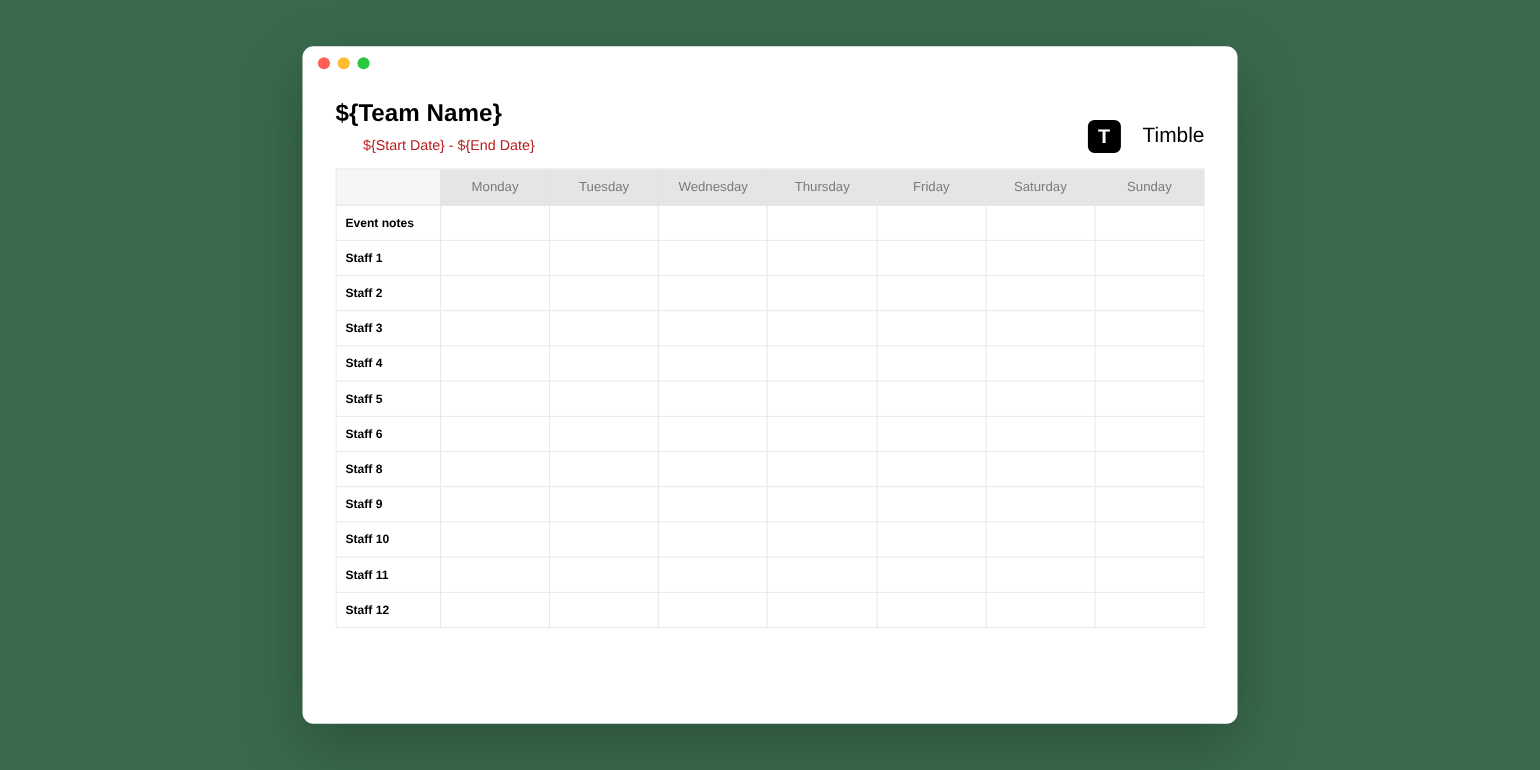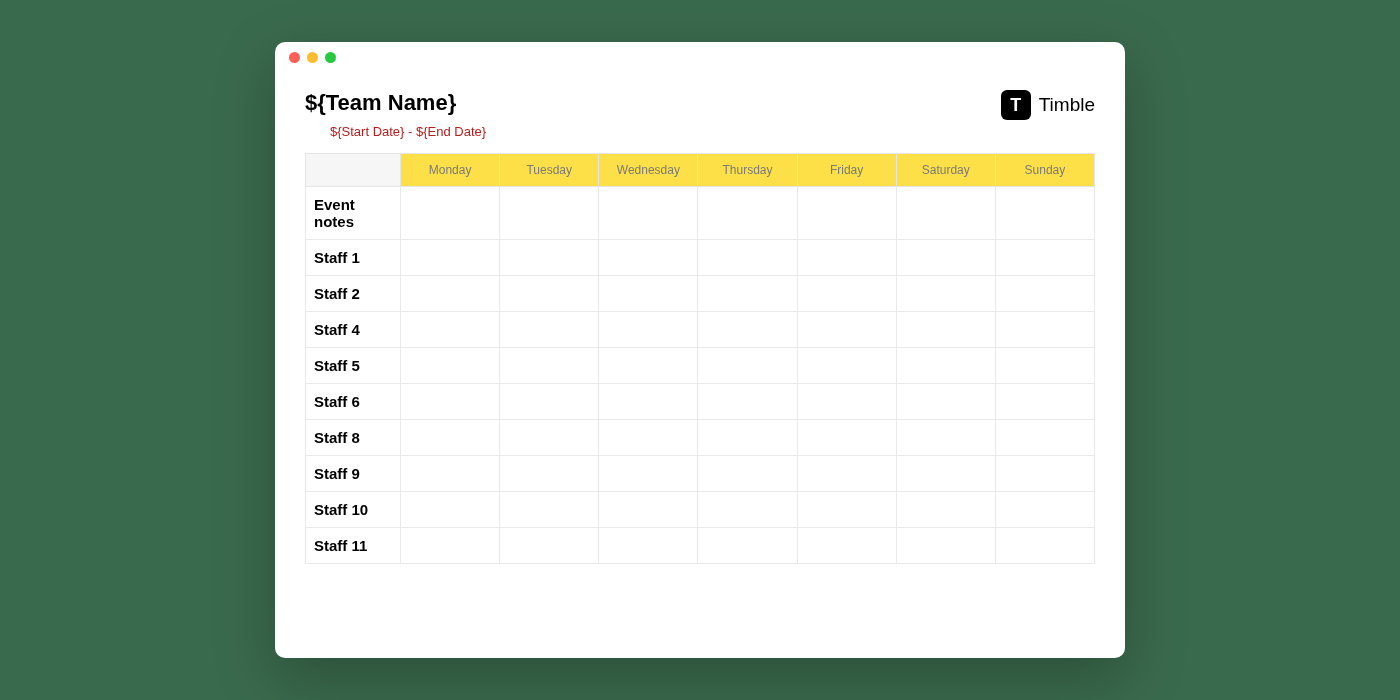--- a/index.html
+++ b/index.html
@@ -45,21 +45,21 @@
     .content {
       flex: 1;
       padding: 18px 30px 0 30px;
       overflow: hidden;
       display: flex;
       flex-direction: column;
     }
     .header-row {
       display: flex;
       justify-content: space-between;
-      align-items: flex-start;
+      align-items: flex-end;
       margin-bottom: 14px;
     }
     .header-left {
       display: flex;
       flex-direction: column;
       gap: 8px;
     }
     .team-name {
       font-size: 22px;
       font-weight: 800;
@@ -84,52 +84,53 @@
       align-items: center;
       justify-content: center;
       color: #fff;
       font-size: 18px;
       font-weight: 700;
     }
     .brand-text {
       font-size: 19px;
       font-weight: 500;
       color: #000;
+      margin-left: 12px;
     }
     .table-wrap {
       flex: 1;
       overflow: hidden;
     }
     table {
       width: 100%;
       border-collapse: collapse;
       table-layout: fixed;
     }
     thead th {
-      background: #fde047;
+      background: #e5e5e5;
       color: #7a7a7a;
       font-weight: 500;
       font-size: 12px;
       padding: 9px 6px;
       border: 1px solid #e4e4e4;
       text-align: center;
     }
     thead th.first-col {
       width: 95px;
       background: #f6f6f6;
     }
     tbody td {
       border: 1px solid #e9e9e9;
       padding: 9px 8px;
       font-size: 12px;
       height: 32px;
     }
     tbody td.row-label {
       font-weight: 700;
-      font-size: 15px;
+      font-size: 11px;
       color: #000;
       text-align: left;
     }
   </style>
 </head>
 <body>
 
 <div class="window">
   <div class="titlebar">
     <div class="traffic-light tl-red"></div>
@@ -188,20 +189,30 @@
               <td class="row-label">Staff 2</td>
               <td></td>
               <td></td>
               <td></td>
               <td></td>
               <td></td>
               <td></td>
               <td></td>
             </tr>
             <tr>
+              <td class="row-label">Staff 3</td>
+              <td></td>
+              <td></td>
+              <td></td>
+              <td></td>
+              <td></td>
+              <td></td>
+              <td></td>
+            </tr>
+            <tr>
               <td class="row-label">Staff 4</td>
               <td></td>
               <td></td>
               <td></td>
               <td></td>
               <td></td>
               <td></td>
               <td></td>
             </tr>
             <tr>
@@ -249,20 +260,30 @@
               <td></td>
               <td></td>
               <td></td>
               <td></td>
               <td></td>
               <td></td>
               <td></td>
             </tr>
             <tr>
               <td class="row-label">Staff 11</td>
+              <td></td>
+              <td></td>
+              <td></td>
+              <td></td>
+              <td></td>
+              <td></td>
+              <td></td>
+            </tr>
+            <tr>
+              <td class="row-label">Staff 12</td>
               <td></td>
               <td></td>
               <td></td>
               <td></td>
               <td></td>
               <td></td>
               <td></td>
             </tr>
           </tbody>
       </table>

